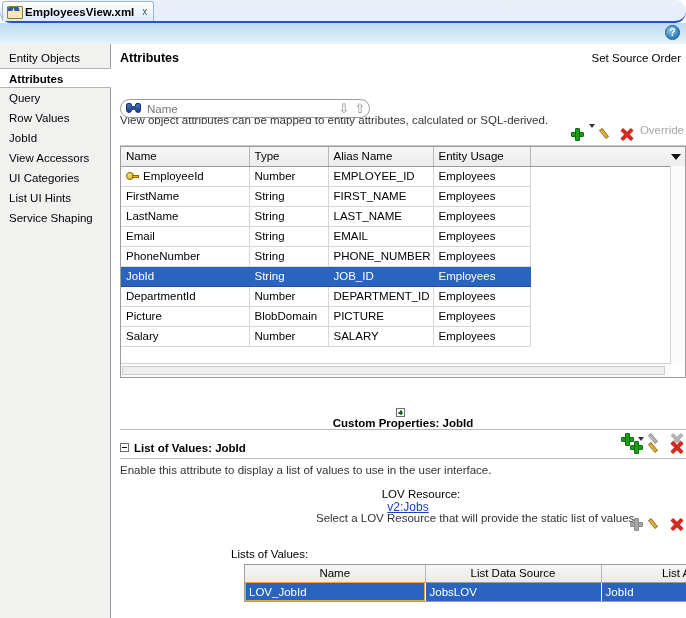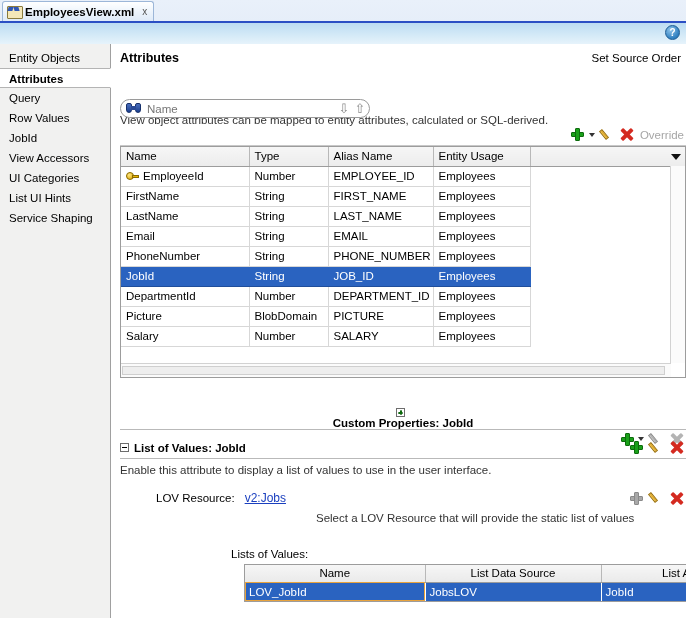--- a/index.html
+++ b/index.html
@@ -9,20 +9,21 @@
     font-size:11.5px;color:#000;background:#fff;
     -webkit-font-smoothing:antialiased;
   }
   .app{position:relative;width:686px;height:618px;background:#fff;}
 
   
   .tabstrip{
     position:relative;height:21px;
     background:linear-gradient(to bottom,#e9f0fa 0%,#e6eef9 100%);
     border-bottom:2px solid #2b4fc4;
+    border-radius:11px;
   }
   .tab{
     position:absolute;left:2px;top:1px;height:20px;
     display:flex;align-items:center;gap:4px;
     padding:0 6px 0 4px;
     background:linear-gradient(to bottom,#ffffff 0%,#eaf2fb 60%,#dfeaf8 100%);
     border:1px solid #9cb6d8;border-bottom:none;
     border-radius:3px 3px 0 0;
     box-sizing:border-box;
   }
@@ -115,21 +116,21 @@
   .arrow-btn{
     width:14px;height:15px;margin-right:2px;flex:0 0 auto;cursor:pointer;
     display:flex;align-items:center;justify-content:center;
     font-size:13px;color:#8b8b8b;line-height:1;
   }
 
   
   .tbl-toolbar{
     position:absolute;left:9px;top:80px;width:566px;height:22px;
     border-bottom:1px solid #c8c8c8;
-    display:flex;align-items:center;justify-content:flex-end;gap:0;
+    display:flex;align-items:flex-start;justify-content:flex-end;gap:0;
     box-sizing:border-box;
   }
   .icon-btn{
     width:20px;height:20px;display:flex;align-items:center;justify-content:center;
     cursor:pointer;flex:0 0 auto;
   }
   .plus{position:relative;width:13px;height:13px;}
   .plus::before,.plus::after{
     content:"";position:absolute;background:#19a019;border:1px solid #0d6b0d;
     box-sizing:border-box;border-radius:1px;
@@ -215,21 +216,21 @@
   .sec-toggle{
     width:9px;height:9px;border:1px solid #6d6d6d;background:#fff;
     position:relative;margin-right:5px;flex:0 0 auto;cursor:pointer;box-sizing:border-box;
   }
   .sec-toggle::before{content:"";position:absolute;left:1px;top:3px;width:5px;height:1px;background:#000;}
   .sec-toggle.plus::after{content:"";position:absolute;left:3px;top:1px;width:1px;height:5px;background:#000;}
   .sec-title{font-weight:bold;font-size:11.5px;color:#000;white-space:nowrap;}
   .sec-icons{margin-left:auto;display:flex;align-items:center;}
 
   .sec-desc{position:absolute;left:9px;font-size:11.5px;color:#333;}
-  .lov-res-row{position:absolute;left:9px;width:566px;height:20px;display:flex;align-items:center;}
+  .lov-res-row{position:absolute;left:9px;width:566px;height:20px;display:flex;align-items:center;flex-direction:column;}
   .lov-res-lbl{margin-left:36px;font-size:11.5px;color:#000;}
   .lov-res-link{
     margin-left:10px;font-size:12px;color:#1a3fbf;text-decoration:underline;cursor:pointer;
   }
   .lov-hint{position:absolute;left:205px;font-size:11.5px;color:#333;}
   .lov-tbl-lbl{position:absolute;left:120px;font-size:11.5px;color:#000;}
 
   .lov-table-wrap{
     position:absolute;left:133px;width:543px;border:1px solid #9c9c9c;
     background:#fff;box-sizing:border-box;overflow:hidden;

